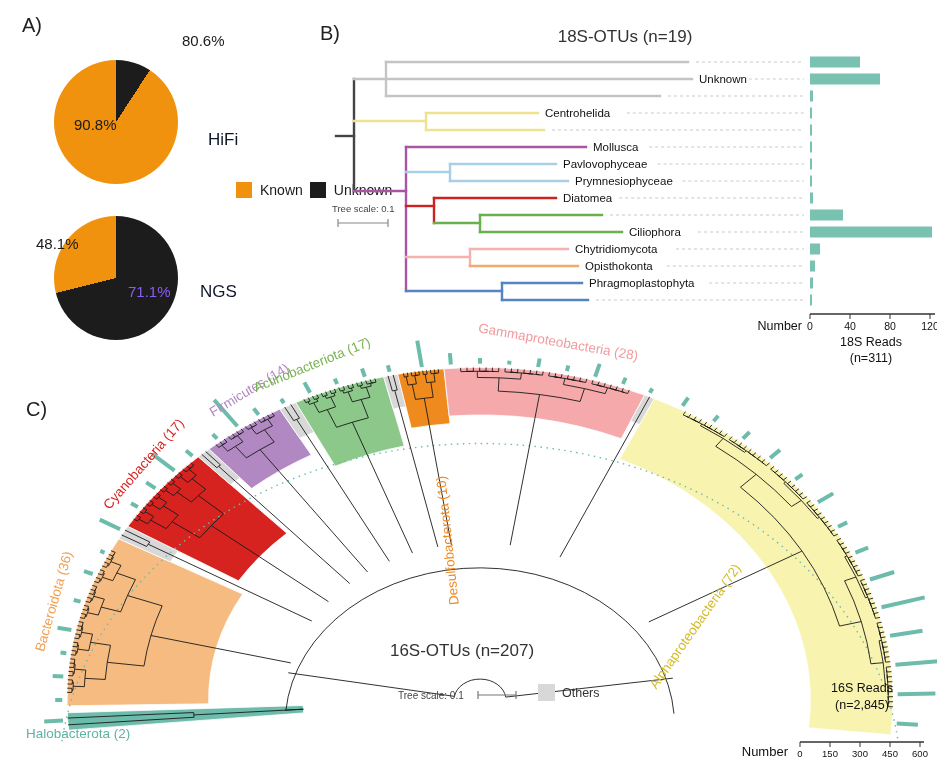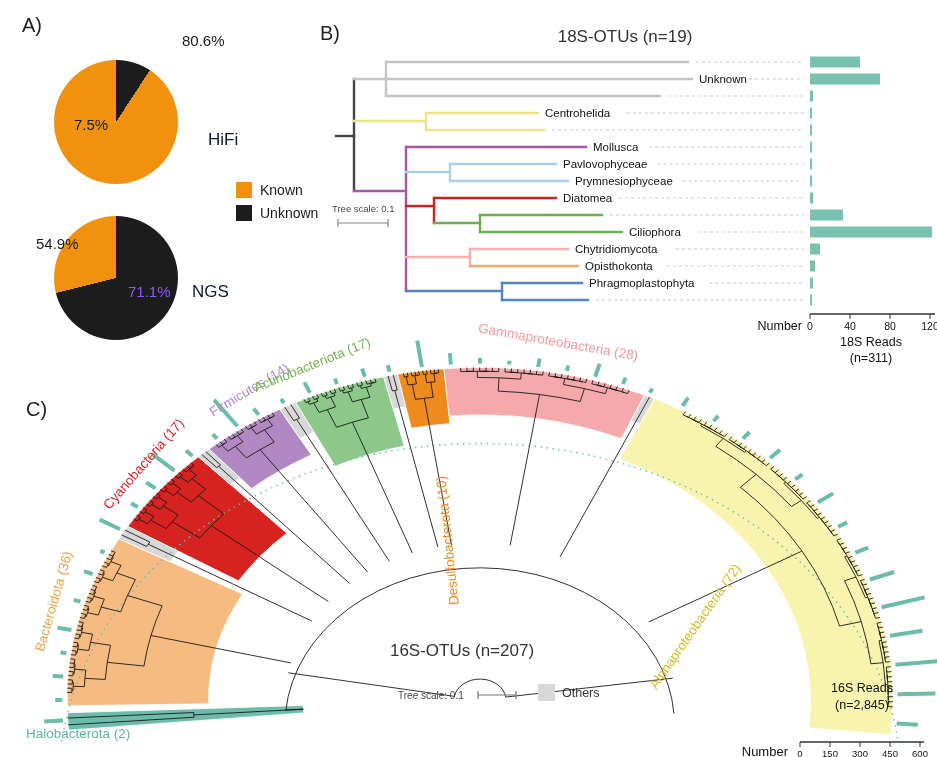--- a/index.html
+++ b/index.html
@@ -3,40 +3,40 @@
 <meta charset="utf-8">
 <style>
   html,body{margin:0;padding:0;background:#fff;}
   body{width:937px;height:757px;position:relative;font-family:"Liberation Sans",sans-serif;color:#1a1a1a;overflow:hidden;}
   .abs{position:absolute;}
   .panel-label{font-size:20px;color:#222;}
   .pie{border-radius:50%;width:124px;height:124px;}
   .pie-name{font-size:17px;color:#0f172a;}
   .pct{font-size:15px;}
   .pct.white{color:#8b5cf6;}
-  .legend{display:flex;flex-direction:column;gap:7px;}
+  .legend{display:flex;flex-direction:row;gap:7px;}
   .legend-row{display:flex;align-items:center;gap:8px;font-size:14px;}
   .swatch{width:16px;height:16px;display:inline-block;}
   svg{overflow:visible;}
   svg text{font-family:"Liberation Sans",sans-serif;}
 </style>
 </head>
 <body>
 
 <div class="abs panel-label" style="left:22px;top:14px">A)</div>
 
 <div id="pie-0" class="abs pie" style="left: 54px; top: 60px; background: conic-gradient(rgb(28, 28, 28) 0deg, rgb(28, 28, 28) 33.12deg, rgb(240, 146, 14) 33.12deg, rgb(240, 146, 14) 360deg);"></div>
 <div class="abs pct" style="left:182px;top:32px">80.6%</div>
-<div class="abs pct" style="left:74px;top:116px">7.5%</div>
+<div class="abs pct" style="left:74px;top:116px">90.8%</div>
 <div class="abs pie-name" style="left:208px;top:130px">HiFi</div>
 
 <div id="pie-1" class="abs pie" style="left: 54px; top: 216px; background: conic-gradient(from -104.04deg, rgb(240, 146, 14) 0deg, rgb(240, 146, 14) 104.04deg, rgb(28, 28, 28) 104.04deg, rgb(28, 28, 28) 360deg);"></div>
-<div class="abs pct" style="left:36px;top:235px">54.9%</div>
+<div class="abs pct" style="left:36px;top:235px">48.1%</div>
 <div class="abs pct white" style="left:128px;top:283px">71.1%</div>
-<div class="abs pie-name" style="left:192px;top:282px">NGS</div>
+<div class="abs pie-name" style="left:200px;top:282px">NGS</div>
 
 <div class="abs legend" style="left:236px;top:182px">
   <div class="legend-row">
     <span class="swatch" style="background: rgb(240, 146, 14);"></span>
     <span>Known</span>
   </div>
   <div class="legend-row">
     <span class="swatch" style="background: rgb(28, 28, 28);"></span>
     <span>Unknown</span>
   </div>

